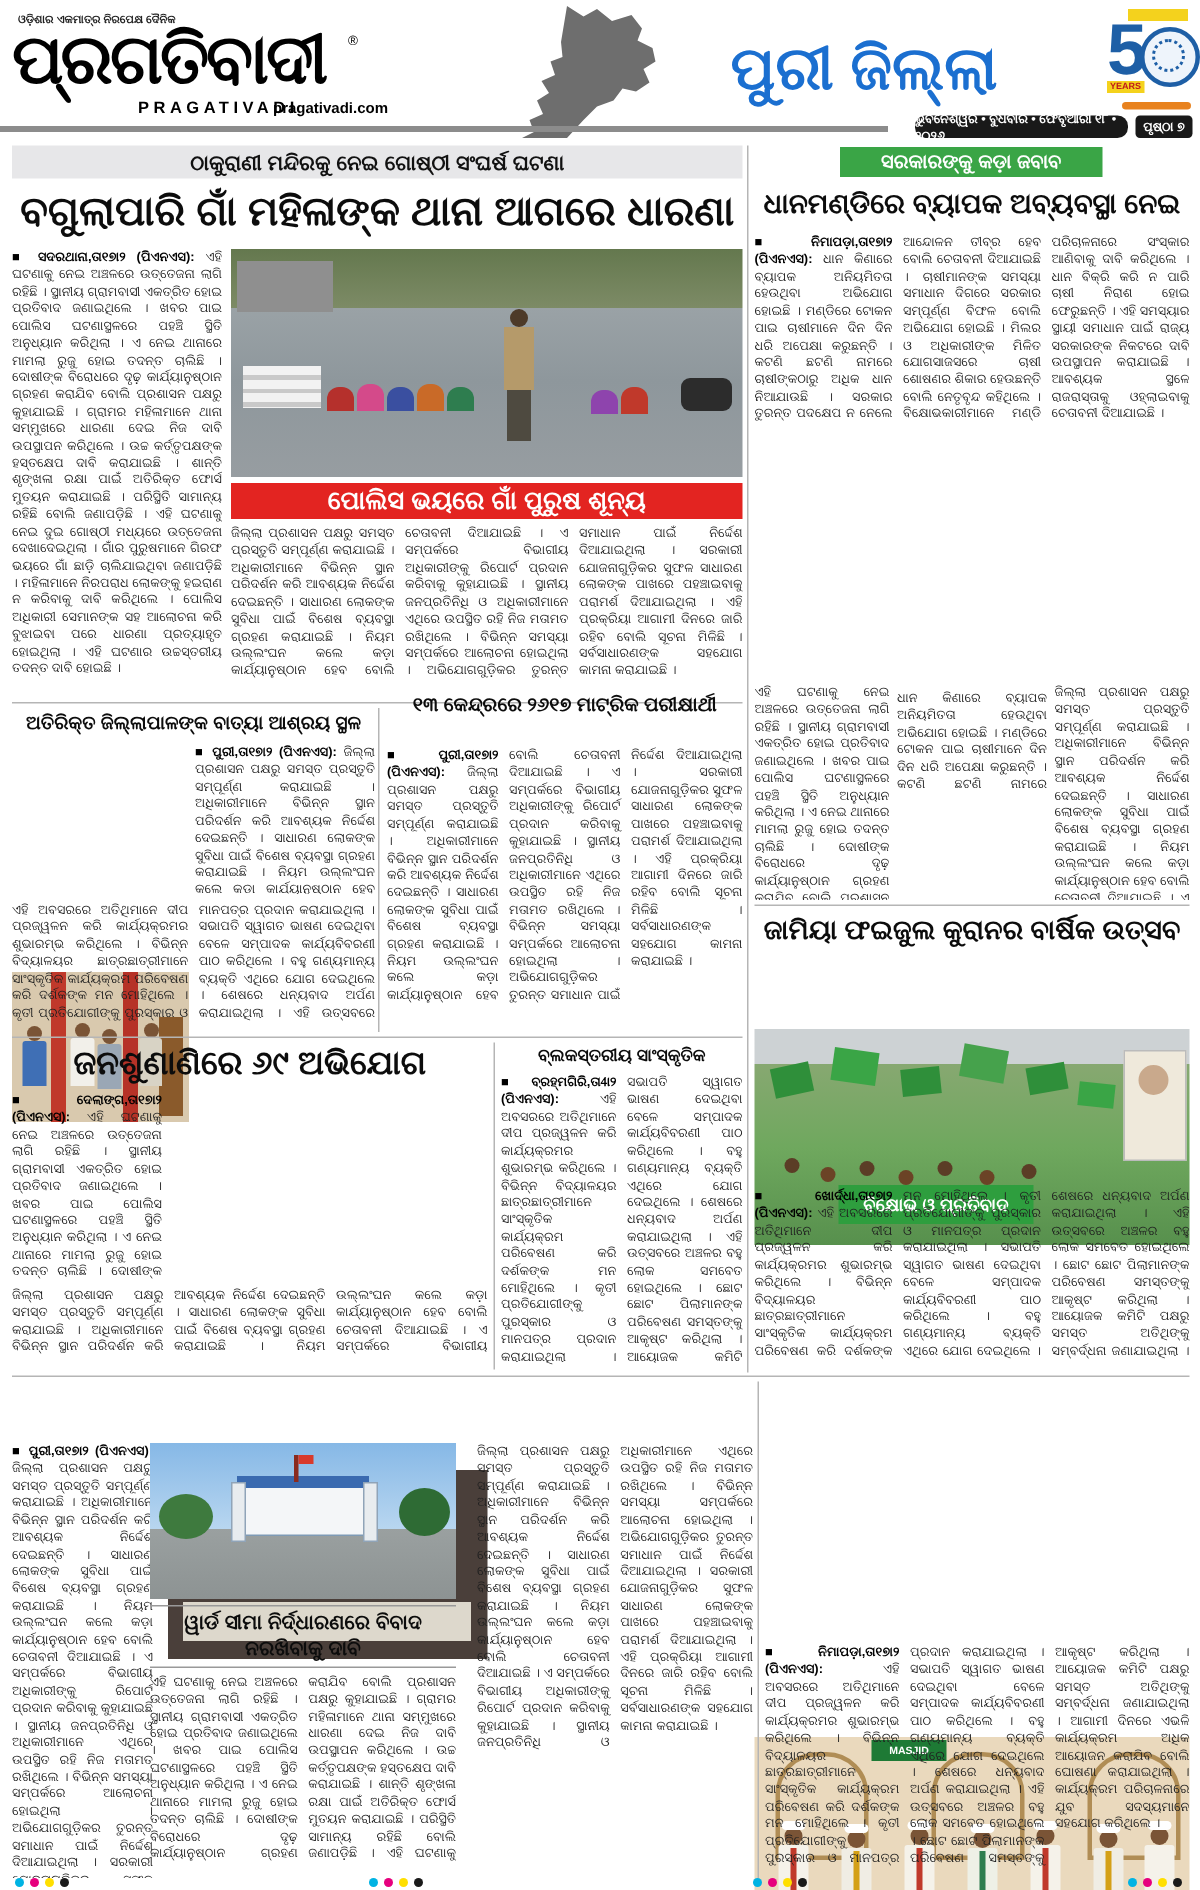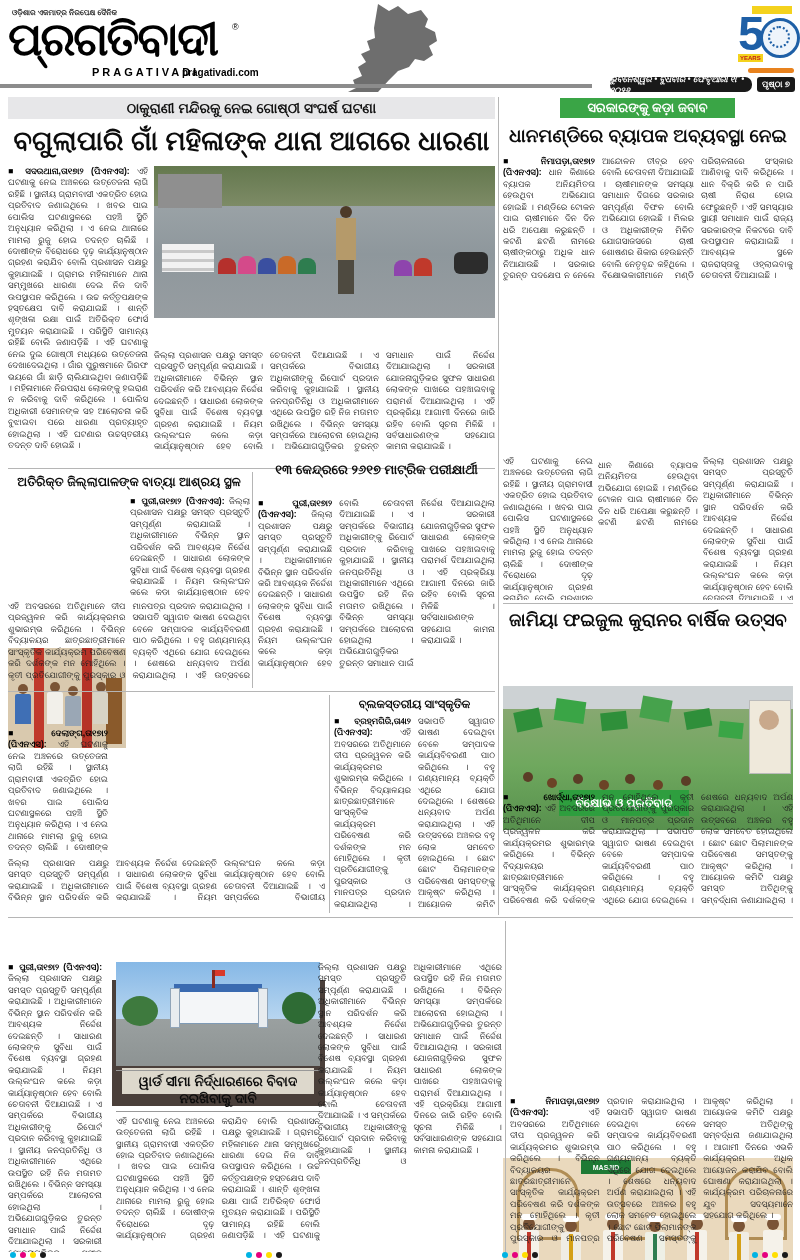--- a/index.html
+++ b/index.html
@@ -34,33 +34,34 @@
   <div class="abs" style="left:232px;top:22px;font-size:9px;color:#000;">®</div>
   <div class="abs" style="left:92px;top:66px;font-size:11px;font-weight:bold;letter-spacing:3px;color:#000;">PRAGATIVADI</div>
   <div class="abs" style="left:182px;top:67px;font-size:10px;font-weight:bold;color:#000;">pragativadi.com</div>
 
   <div class="abs" style="left:282px;top:2px;width:205px;height:90px;">
     <svg width="205" height="90" viewBox="0 0 205 90">
       <path d="M96 2 l11 7 9-5 10 8 13-4 7 9-3 8 10 5 2 9-8 5 4 9-9 6-9-2-6 8-11 4-9 9-11 12-12 13-8 12-7 11-5-6 4-9-6-5 8-8-6-7 10-5-3-8 9-4-4-9 8-5-5-8 9-4-3-9 8-3-1-10z" fill="#6e6e6e"></path>
     </svg>
   </div>
 
+  <div class="abs" style="left:487px;top:24px;font-size:40px;font-weight:900;color:#1b6fd0;">ପୁରୀ ଜିଲ୍ଲା</div>
 
   <div class="abs" style="left:738px;top:6px;width:58px;height:70px;">
     <div class="abs" style="left:14px;top:0;width:40px;height:8px;background:#f4d21d;"></div>
     <div class="abs" style="left:0;top:4px;font-size:48px;font-weight:900;color:#1e5fa6;line-height:1;">5</div>
     <div class="abs" style="left:22px;top:12px;width:34px;height:34px;border-radius:50%;border:3px solid #1e5fa6;background:#eef4fb;">
       <div class="abs" style="left:5px;top:5px;width:18px;height:18px;border-radius:50%;border:2px dotted #1e5fa6;"></div>
     </div>
     <div class="abs" style="left:0px;top:48px;background:#f4d21d;color:#c01a1a;font-size:6px;font-weight:bold;padding:1px 2px;">YEARS</div>
     <div class="abs" style="left:10px;top:62px;width:46px;height:5px;background:#e8821e;border-radius:3px;"></div>
   </div>
 
   <div class="abs" style="left:0;top:84px;width:592px;height:4px;background:#8c8c8c;"></div>
-  <div class="abs darkbar" style="left:610px;top:77px;width:142px;height:15px;border-radius:7px;font-style:italic;">ଭୁବନେଶ୍ୱର • ବୁଧବାର • ଫେବୃଆରୀ ୧୮ • ୨୦୨୬</div>
+  <div class="abs darkbar" style="left:610px;top:77px;width:142px;height:15px;border-radius:7px;">ଭୁବନେଶ୍ୱର • ବୁଧବାର • ଫେବୃଆରୀ ୧୮ • ୨୦୨୬</div>
   <div class="abs darkbar" style="left:757px;top:77px;width:38px;height:15px;border-radius:3px;">ପୃଷ୍ଠା ୭</div>
 
   <div class="abs hl" style="left:8px;top:121px;width:487px;height:40px;font-size:27px;line-height:40px;">ବଗୁଲାପାରି ଗାଁ ମହିଳାଙ୍କ ଥାନା ଆଗରେ ଧାରଣା</div>
   <div class="abs kick-gray" style="left:8px;top:97px;width:487px;height:22px;font-size:14px;line-height:22px;">ଠାକୁରାଣୀ ମନ୍ଦିରକୁ ନେଇ ଗୋଷ୍ଠୀ ସଂଘର୍ଷ ଘଟଣା</div>
 
   <div class="abs body-txt" style="left:8px;top:166px;width:140px;height:300px;">
     <span class="byline">■ ସଦରଥାନା,ତା୧୭ା୨ (ପିଏନଏସ):</span>
     <span>ଏହି ଘଟଣାକୁ ନେଇ ଅଞ୍ଚଳରେ ଉତ୍ତେଜନା ଲାଗି ରହିଛି । ସ୍ଥାନୀୟ ଗ୍ରାମବାସୀ ଏକତ୍ରିତ ହୋଇ ପ୍ରତିବାଦ ଜଣାଇଥିଲେ । ଖବର ପାଇ ପୋଲିସ ଘଟଣାସ୍ଥଳରେ ପହଞ୍ଚି ସ୍ଥିତି ଅନୁଧ୍ୟାନ କରିଥିଲା । ଏ ନେଇ ଥାନାରେ ମାମଲା ରୁଜୁ ହୋଇ ତଦନ୍ତ ଚାଲିଛି । ଦୋଷୀଙ୍କ ବିରୋଧରେ ଦୃଢ଼ କାର୍ଯ୍ୟାନୁଷ୍ଠାନ ଗ୍ରହଣ କରାଯିବ ବୋଲି ପ୍ରଶାସନ ପକ୍ଷରୁ କୁହାଯାଇଛି । ଗ୍ରାମର ମହିଳାମାନେ ଥାନା ସମ୍ମୁଖରେ ଧାରଣା ଦେଇ ନିଜ ଦାବି ଉପସ୍ଥାପନ କରିଥିଲେ । ଉଚ୍ଚ କର୍ତ୍ତୃପକ୍ଷଙ୍କ ହସ୍ତକ୍ଷେପ ଦାବି କରାଯାଇଛି । ଶାନ୍ତି ଶୃଙ୍ଖଳା ରକ୍ଷା ପାଇଁ ଅତିରିକ୍ତ ଫୋର୍ସ ମୁତୟନ କରାଯାଇଛି । ପରିସ୍ଥିତି ସାମାନ୍ୟ ରହିଛି ବୋଲି ଜଣାପଡ଼ିଛି । ଏହି ଘଟଣାକୁ ନେଇ ଦୁଇ ଗୋଷ୍ଠୀ ମଧ୍ୟରେ ଉତ୍ତେଜନା ଦେଖାଦେଇଥିଲା । ଗାଁର ପୁରୁଷମାନେ ଗିରଫ ଭୟରେ ଗାଁ ଛାଡ଼ି ଚାଲିଯାଇଥିବା ଜଣାପଡ଼ିଛି । ମହିଳାମାନେ ନିରପରାଧ ଲୋକଙ୍କୁ ହଇରାଣ ନ କରିବାକୁ ଦାବି କରିଥିଲେ । ପୋଲିସ ଅଧିକାରୀ ସେମାନଙ୍କ ସହ ଆଲୋଚନା କରି ବୁଝାଇବା ପରେ ଧାରଣା ପ୍ରତ୍ୟାହୃତ ହୋଇଥିଲା । ଏହି ଘଟଣାର ଉଚ୍ଚସ୍ତରୀୟ ତଦନ୍ତ ଦାବି ହୋଇଛି ।</span>
   </div>
 
@@ -72,20 +73,21 @@
     <span class="fig" style="left:104px;top:92px;width:18px;height:16px;border-radius:8px 8px 0 0;background:#3a4fa0;"></span>
     <span class="fig" style="left:124px;top:90px;width:18px;height:18px;border-radius:8px 8px 0 0;background:#c96a28;"></span>
     <span class="fig" style="left:144px;top:92px;width:18px;height:16px;border-radius:8px 8px 0 0;background:#2e7d4f;"></span>
     <span class="fig" style="left:240px;top:94px;width:18px;height:16px;border-radius:8px 8px 0 0;background:#8e44ad;"></span>
     <span class="fig" style="left:260px;top:92px;width:18px;height:18px;border-radius:8px 8px 0 0;background:#c0392b;"></span>
     <span class="head" style="left:186px;top:40px;width:12px;height:12px;background:#4d3a28;"></span>
     <span class="fig" style="left:182px;top:52px;width:20px;height:42px;background:#b59a6a;"></span>
     <span class="fig" style="left:184px;top:94px;width:16px;height:34px;background:#4e4a40;"></span>
     <span class="fig" style="left:300px;top:86px;width:34px;height:22px;border-radius:6px;background:#2c2c2c;"></span>
   </div>
+  <div class="abs cap-red" style="left:154px;top:322px;width:341px;height:24px;font-size:17px;line-height:24px;">ପୋଲିସ ଭୟରେ ଗାଁ ପୁରୁଷ ଶୂନ୍ୟ</div>
   <div class="abs body-txt cols3" style="left:154px;top:350px;width:341px;height:116px;">
     <span>ଜିଲ୍ଲା ପ୍ରଶାସନ ପକ୍ଷରୁ ସମସ୍ତ ପ୍ରସ୍ତୁତି ସମ୍ପୂର୍ଣ୍ଣ କରାଯାଇଛି । ଅଧିକାରୀମାନେ ବିଭିନ୍ନ ସ୍ଥାନ ପରିଦର୍ଶନ କରି ଆବଶ୍ୟକ ନିର୍ଦ୍ଦେଶ ଦେଇଛନ୍ତି । ସାଧାରଣ ଲୋକଙ୍କ ସୁବିଧା ପାଇଁ ବିଶେଷ ବ୍ୟବସ୍ଥା ଗ୍ରହଣ କରାଯାଇଛି । ନିୟମ ଉଲ୍ଲଂଘନ କଲେ କଡ଼ା କାର୍ଯ୍ୟାନୁଷ୍ଠାନ ହେବ ବୋଲି ଚେତାବନୀ ଦିଆଯାଇଛି । ଏ ସମ୍ପର୍କରେ ବିଭାଗୀୟ ଅଧିକାରୀଙ୍କୁ ରିପୋର୍ଟ ପ୍ରଦାନ କରିବାକୁ କୁହାଯାଇଛି । ସ୍ଥାନୀୟ ଜନପ୍ରତିନିଧି ଓ ଅଧିକାରୀମାନେ ଏଥିରେ ଉପସ୍ଥିତ ରହି ନିଜ ମତାମତ ରଖିଥିଲେ । ବିଭିନ୍ନ ସମସ୍ୟା ସମ୍ପର୍କରେ ଆଲୋଚନା ହୋଇଥିଲା । ଅଭିଯୋଗଗୁଡ଼ିକର ତୁରନ୍ତ ସମାଧାନ ପାଇଁ ନିର୍ଦ୍ଦେଶ ଦିଆଯାଇଥିଲା । ସରକାରୀ ଯୋଜନାଗୁଡ଼ିକର ସୁଫଳ ସାଧାରଣ ଲୋକଙ୍କ ପାଖରେ ପହଞ୍ଚାଇବାକୁ ପରାମର୍ଶ ଦିଆଯାଇଥିଲା । ଏହି ପ୍ରକ୍ରିୟା ଆଗାମୀ ଦିନରେ ଜାରି ରହିବ ବୋଲି ସୂଚନା ମିଳିଛି । ସର୍ବସାଧାରଣଙ୍କ ସହଯୋଗ କାମନା କରାଯାଇଛି ।</span>
   </div>
 
   <div class="hrule" style="left:8px;top:468px;width:487px;"></div>
 
   <div class="abs hl" style="left:8px;top:473px;width:242px;height:18px;font-size:12.5px;line-height:18px;">ଅତିରିକ୍ତ ଜିଲ୍ଲାପାଳଙ୍କ ବାତ୍ୟା ଆଶ୍ରୟ ସ୍ଥଳ ପରିଦର୍ଶନ</div>
   <div class="abs photo" style="left:8px;top:496px;width:118px;height:100px;background:#d9c9ae;">
     <span class="fig" style="left:26px;top:0;width:10px;height:100px;background:#c0392b;"></span>
     <span class="fig" style="left:74px;top:0;width:10px;height:100px;background:#b63227;"></span>
@@ -110,20 +112,21 @@
   <div class="vrule" style="left:252px;top:472px;height:216px;"></div>
 
   <div class="abs hl" style="left:258px;top:460px;width:237px;height:20px;font-size:13px;line-height:20px;">୧୩ କେନ୍ଦ୍ରରେ ୨୬୧୭ ମାଟ୍ରିକ ପରୀକ୍ଷାର୍ଥୀ</div>
   <div class="abs body-txt cols3" style="left:258px;top:498px;width:237px;height:189px;">
     <span class="byline">■ ପୁରୀ,ତା୧୭ା୨ (ପିଏନଏସ):</span>
     <span>ଜିଲ୍ଲା ପ୍ରଶାସନ ପକ୍ଷରୁ ସମସ୍ତ ପ୍ରସ୍ତୁତି ସମ୍ପୂର୍ଣ୍ଣ କରାଯାଇଛି । ଅଧିକାରୀମାନେ ବିଭିନ୍ନ ସ୍ଥାନ ପରିଦର୍ଶନ କରି ଆବଶ୍ୟକ ନିର୍ଦ୍ଦେଶ ଦେଇଛନ୍ତି । ସାଧାରଣ ଲୋକଙ୍କ ସୁବିଧା ପାଇଁ ବିଶେଷ ବ୍ୟବସ୍ଥା ଗ୍ରହଣ କରାଯାଇଛି । ନିୟମ ଉଲ୍ଲଂଘନ କଲେ କଡ଼ା କାର୍ଯ୍ୟାନୁଷ୍ଠାନ ହେବ ବୋଲି ଚେତାବନୀ ଦିଆଯାଇଛି । ଏ ସମ୍ପର୍କରେ ବିଭାଗୀୟ ଅଧିକାରୀଙ୍କୁ ରିପୋର୍ଟ ପ୍ରଦାନ କରିବାକୁ କୁହାଯାଇଛି । ସ୍ଥାନୀୟ ଜନପ୍ରତିନିଧି ଓ ଅଧିକାରୀମାନେ ଏଥିରେ ଉପସ୍ଥିତ ରହି ନିଜ ମତାମତ ରଖିଥିଲେ । ବିଭିନ୍ନ ସମସ୍ୟା ସମ୍ପର୍କରେ ଆଲୋଚନା ହୋଇଥିଲା । ଅଭିଯୋଗଗୁଡ଼ିକର ତୁରନ୍ତ ସମାଧାନ ପାଇଁ ନିର୍ଦ୍ଦେଶ ଦିଆଯାଇଥିଲା । ସରକାରୀ ଯୋଜନାଗୁଡ଼ିକର ସୁଫଳ ସାଧାରଣ ଲୋକଙ୍କ ପାଖରେ ପହଞ୍ଚାଇବାକୁ ପରାମର୍ଶ ଦିଆଯାଇଥିଲା । ଏହି ପ୍ରକ୍ରିୟା ଆଗାମୀ ଦିନରେ ଜାରି ରହିବ ବୋଲି ସୂଚନା ମିଳିଛି । ସର୍ବସାଧାରଣଙ୍କ ସହଯୋଗ କାମନା କରାଯାଇଛି ।</span>
   </div>
 
   <div class="hrule" style="left:8px;top:691px;width:487px;"></div>
 
+  <div class="abs hl" style="left:8px;top:695px;width:317px;height:28px;font-size:22px;line-height:28px;">ଜନଶୁଣାଣିରେ ୬୯ ଅଭିଯୋଗ</div>
   <div class="abs body-txt" style="left:8px;top:728px;width:100px;height:126px;">
     <span class="byline">■ ଦେଲାଙ୍ଗ,ତା୧୭ା୨ (ପିଏନଏସ):</span>
     <span>ଏହି ଘଟଣାକୁ ନେଇ ଅଞ୍ଚଳରେ ଉତ୍ତେଜନା ଲାଗି ରହିଛି । ସ୍ଥାନୀୟ ଗ୍ରାମବାସୀ ଏକତ୍ରିତ ହୋଇ ପ୍ରତିବାଦ ଜଣାଇଥିଲେ । ଖବର ପାଇ ପୋଲିସ ଘଟଣାସ୍ଥଳରେ ପହଞ୍ଚି ସ୍ଥିତି ଅନୁଧ୍ୟାନ କରିଥିଲା । ଏ ନେଇ ଥାନାରେ ମାମଲା ରୁଜୁ ହୋଇ ତଦନ୍ତ ଚାଲିଛି । ଦୋଷୀଙ୍କ ବିରୋଧରେ ଦୃଢ଼ କାର୍ଯ୍ୟାନୁଷ୍ଠାନ ଗ୍ରହଣ କରାଯିବ ବୋଲି ପ୍ରଶାସନ ପକ୍ଷରୁ କୁହାଯାଇଛି । ଗ୍ରାମର ମହିଳାମାନେ ଥାନା ସମ୍ମୁଖରେ ଧାରଣା ଦେଇ ନିଜ ଦାବି ଉପସ୍ଥାପନ କରିଥିଲେ । ଉଚ୍ଚ କର୍ତ୍ତୃପକ୍ଷଙ୍କ ହସ୍ତକ୍ଷେପ ଦାବି କରାଯାଇଛି । ଶାନ୍ତି ଶୃଙ୍ଖଳା ରକ୍ଷା ପାଇଁ ଅତିରିକ୍ତ ଫୋର୍ସ ମୁତୟନ କରାଯାଇଛି । ପରିସ୍ଥିତି ସାମାନ୍ୟ ରହିଛି ବୋଲି ଜଣାପଡ଼ିଛି । ଏହି ଘଟଣାକୁ ନେଇ ଦୁଇ ଗୋଷ୍ଠୀ ମଧ୍ୟରେ ଉତ୍ତେଜନା ଦେଖାଦେଇଥିଲା । ଗାଁର ପୁରୁଷମାନେ ଗିରଫ ଭୟରେ ଗାଁ ଛାଡ଼ି ଚାଲିଯାଇଥିବା ଜଣାପଡ଼ିଛି । ମହିଳାମାନେ ନିରପରାଧ ଲୋକଙ୍କୁ ହଇରାଣ ନ କରିବାକୁ ଦାବି କରିଥିଲେ । ପୋଲିସ ଅଧିକାରୀ ସେମାନଙ୍କ ସହ ଆଲୋଚନା କରି ବୁଝାଇବା ପରେ ଧାରଣା ପ୍ରତ୍ୟାହୃତ ହୋଇଥିଲା । ଏହି ଘଟଣାର ଉଚ୍ଚସ୍ତରୀୟ ତଦନ୍ତ ଦାବି ହୋଇଛି ।</span>
   </div>
   <div class="abs photo" style="left:112px;top:728px;width:213px;height:126px;background:#4a3f3a;">
     <span class="fig" style="left:22px;top:6px;width:168px;height:26px;background:#f2f2ee;"></span>
     <span class="fig" style="left:30px;top:12px;width:150px;height:4px;background:#3a5fa8;"></span>
     <span class="fig" style="left:40px;top:20px;width:130px;height:3px;background:#7a8bb5;"></span>
     <span class="head" style="left:40px;top:48px;width:12px;height:12px;"></span>
     <span class="shirt" style="left:36px;top:60px;width:20px;height:24px;background:#f5f2e8;"></span>
@@ -228,21 +231,21 @@
     <span class="byline">■ ଖୋର୍ଦ୍ଧା,ତା୧୭ା୨ (ପିଏନଏସ):</span>
     <span>ଏହି ଅବସରରେ ଅତିଥିମାନେ ଦୀପ ପ୍ରଜ୍ୱଳନ କରି କାର୍ଯ୍ୟକ୍ରମର ଶୁଭାରମ୍ଭ କରିଥିଲେ । ବିଭିନ୍ନ ବିଦ୍ୟାଳୟର ଛାତ୍ରଛାତ୍ରୀମାନେ ସାଂସ୍କୃତିକ କାର୍ଯ୍ୟକ୍ରମ ପରିବେଷଣ କରି ଦର୍ଶକଙ୍କ ମନ ମୋହିଥିଲେ । କୃତୀ ପ୍ରତିଯୋଗୀଙ୍କୁ ପୁରସ୍କାର ଓ ମାନପତ୍ର ପ୍ରଦାନ କରାଯାଇଥିଲା । ସଭାପତି ସ୍ୱାଗତ ଭାଷଣ ଦେଇଥିବା ବେଳେ ସମ୍ପାଦକ କାର୍ଯ୍ୟବିବରଣୀ ପାଠ କରିଥିଲେ । ବହୁ ଗଣ୍ୟମାନ୍ୟ ବ୍ୟକ୍ତି ଏଥିରେ ଯୋଗ ଦେଇଥିଲେ । ଶେଷରେ ଧନ୍ୟବାଦ ଅର୍ପଣ କରାଯାଇଥିଲା । ଏହି ଉତ୍ସବରେ ଅଞ୍ଚଳର ବହୁ ଲୋକ ସମବେତ ହୋଇଥିଲେ । ଛୋଟ ଛୋଟ ପିଲାମାନଙ୍କ ପରିବେଷଣ ସମସ୍ତଙ୍କୁ ଆକୃଷ୍ଟ କରିଥିଲା । ଆୟୋଜକ କମିଟି ପକ୍ଷରୁ ସମସ୍ତ ଅତିଥିଙ୍କୁ ସମ୍ବର୍ଦ୍ଧନା ଜଣାଯାଇଥିଲା । ଆଗାମୀ ଦିନରେ ଏଭଳି କାର୍ଯ୍ୟକ୍ରମ ଅଧିକ ଆୟୋଜନ କରାଯିବ ବୋଲି ଘୋଷଣା କରାଯାଇଥିଲା । କାର୍ଯ୍ୟକ୍ରମ ପରିଚାଳନାରେ ଯୁବ ସଦସ୍ୟମାନେ ସହଯୋଗ କରିଥିଲେ ।</span>
   </div>
 
   <div class="hrule" style="left:8px;top:917px;width:785px;"></div>
 
   <div class="abs body-txt" style="left:8px;top:962px;width:94px;height:290px;">
     <span class="byline">■ ପୁରୀ,ତା୧୭ା୨ (ପିଏନଏସ):</span>
     <span>ଜିଲ୍ଲା ପ୍ରଶାସନ ପକ୍ଷରୁ ସମସ୍ତ ପ୍ରସ୍ତୁତି ସମ୍ପୂର୍ଣ୍ଣ କରାଯାଇଛି । ଅଧିକାରୀମାନେ ବିଭିନ୍ନ ସ୍ଥାନ ପରିଦର୍ଶନ କରି ଆବଶ୍ୟକ ନିର୍ଦ୍ଦେଶ ଦେଇଛନ୍ତି । ସାଧାରଣ ଲୋକଙ୍କ ସୁବିଧା ପାଇଁ ବିଶେଷ ବ୍ୟବସ୍ଥା ଗ୍ରହଣ କରାଯାଇଛି । ନିୟମ ଉଲ୍ଲଂଘନ କଲେ କଡ଼ା କାର୍ଯ୍ୟାନୁଷ୍ଠାନ ହେବ ବୋଲି ଚେତାବନୀ ଦିଆଯାଇଛି । ଏ ସମ୍ପର୍କରେ ବିଭାଗୀୟ ଅଧିକାରୀଙ୍କୁ ରିପୋର୍ଟ ପ୍ରଦାନ କରିବାକୁ କୁହାଯାଇଛି । ସ୍ଥାନୀୟ ଜନପ୍ରତିନିଧି ଓ ଅଧିକାରୀମାନେ ଏଥିରେ ଉପସ୍ଥିତ ରହି ନିଜ ମତାମତ ରଖିଥିଲେ । ବିଭିନ୍ନ ସମସ୍ୟା ସମ୍ପର୍କରେ ଆଲୋଚନା ହୋଇଥିଲା । ଅଭିଯୋଗଗୁଡ଼ିକର ତୁରନ୍ତ ସମାଧାନ ପାଇଁ ନିର୍ଦ୍ଦେଶ ଦିଆଯାଇଥିଲା । ସରକାରୀ ଯୋଜନାଗୁଡ଼ିକର ସୁଫଳ ସାଧାରଣ ଲୋକଙ୍କ ପାଖରେ ପହଞ୍ଚାଇବାକୁ ପରାମର୍ଶ ଦିଆଯାଇଥିଲା । ଏହି ପ୍ରକ୍ରିୟା ଆଗାମୀ ଦିନରେ ଜାରି ରହିବ ବୋଲି ସୂଚନା ମିଳିଛି । ସର୍ବସାଧାରଣଙ୍କ ସହଯୋଗ କାମନା କରାଯାଇଛି ।</span>
   </div>
-  <div class="abs" style="left:116px;top:962px;width:204px;height:290px;overflow:hidden;">
+  <div class="abs" style="left:100px;top:962px;width:204px;height:290px;overflow:hidden;">
     <div class="photo" style="width:204px;height:104px;background:linear-gradient(#86b8e6 0%,#b8d6f0 55%,#9aa0a0 55%,#8d9393 100%);">
       <span class="fig" style="left:58px;top:26px;width:88px;height:34px;background:#f4f6f8;border:1px solid #7e9ab5;"></span>
       <span class="fig" style="left:58px;top:22px;width:88px;height:8px;background:#3a6ab0;"></span>
       <span class="fig" style="left:54px;top:26px;width:8px;height:38px;background:#e8ecef;border:1px solid #90a4b8;"></span>
       <span class="fig" style="left:142px;top:26px;width:8px;height:38px;background:#e8ecef;border:1px solid #90a4b8;"></span>
       <span class="fig" style="left:6px;top:34px;width:36px;height:30px;border-radius:50%;background:#3e7a3e;"></span>
       <span class="fig" style="left:166px;top:30px;width:34px;height:32px;border-radius:50%;background:#2e6b34;"></span>
       <span class="fig" style="left:96px;top:8px;width:3px;height:18px;background:#8a2a1e;"></span>
       <span class="fig" style="left:99px;top:8px;width:10px;height:6px;background:#d93a2b;"></span>
     </div>

